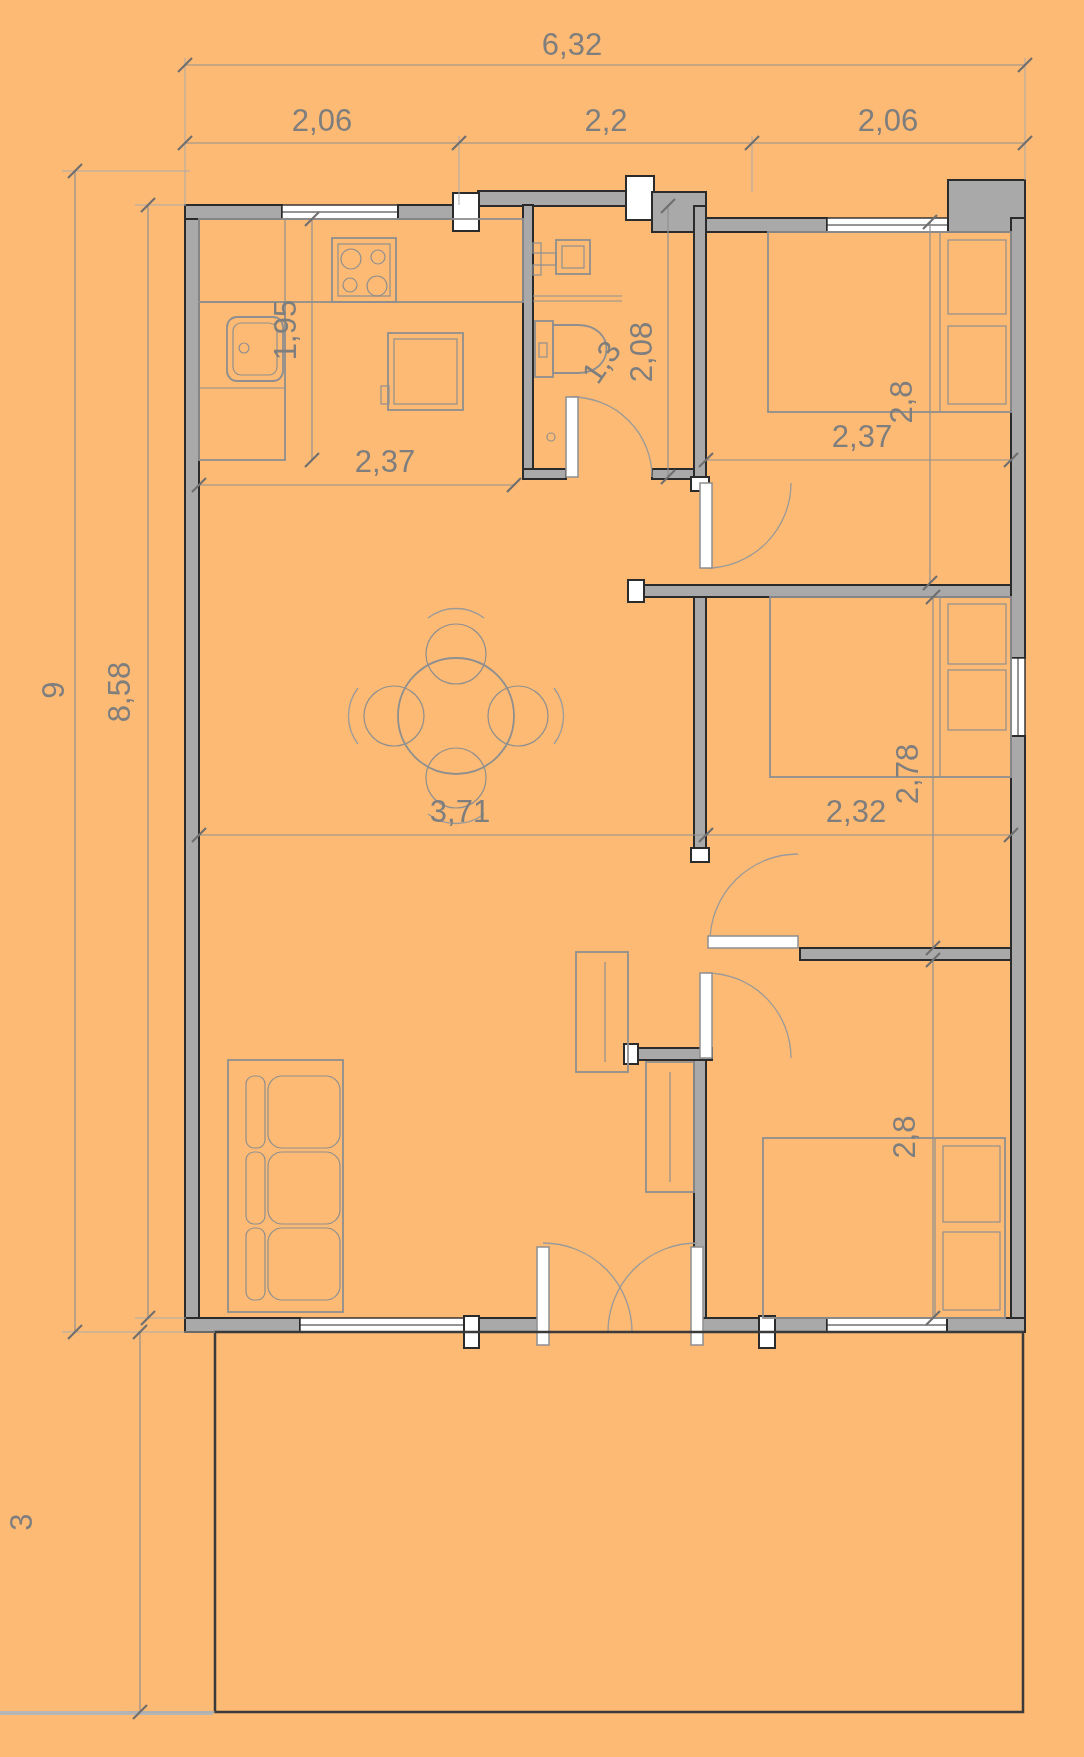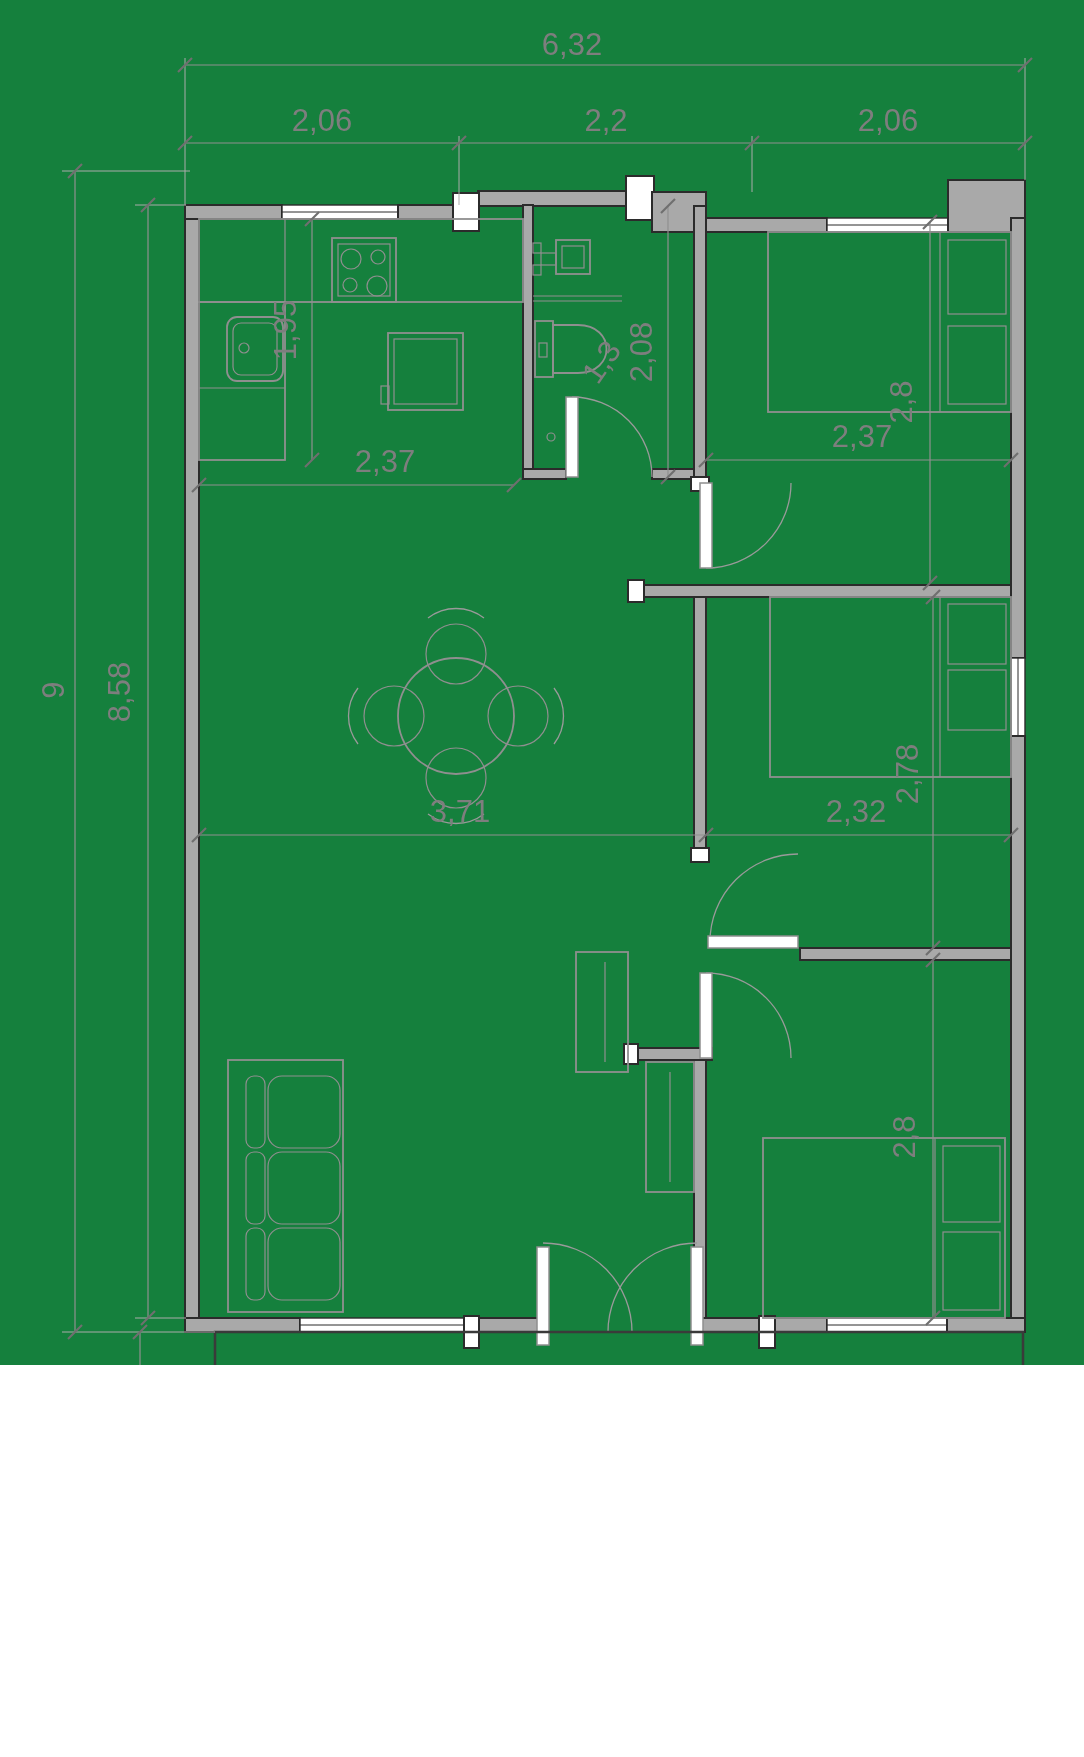--- a/index.html
+++ b/index.html
@@ -1,16 +1,16 @@
 <!DOCTYPE html>
 <html><head>
 <meta charset="utf-8">
 <style>
   html,body{margin:0;padding:0;background:#ffffff;}
-  .page{width:1084px;height:1365px;position:relative;background:#15803d;overflow:hidden;}
+  .page{width:1084px;height:1757px;position:relative;background:#fdba74;overflow:hidden;}
   svg{display:block;}
   .wall{fill:#a9a9a9;stroke:#2b2b2b;stroke-width:2;}
   .cap{fill:#ffffff;stroke:#2b2b2b;stroke-width:2;}
   .win{fill:#ffffff;stroke:#2b2b2b;stroke-width:1.4;}
   .winline{stroke:#2b2b2b;stroke-width:1;fill:none;}
   .furn{fill:none;stroke:#8f8f8f;stroke-width:1.8;}
   .furnthin{fill:none;stroke:#8f8f8f;stroke-width:1.2;}
   .door{fill:#ffffff;stroke:#8f8f8f;stroke-width:1.5;}
   .arc{fill:none;stroke:#9a9a9a;stroke-width:1.3;}
   .dim{stroke:#909090;stroke-width:1.2;fill:none;}

